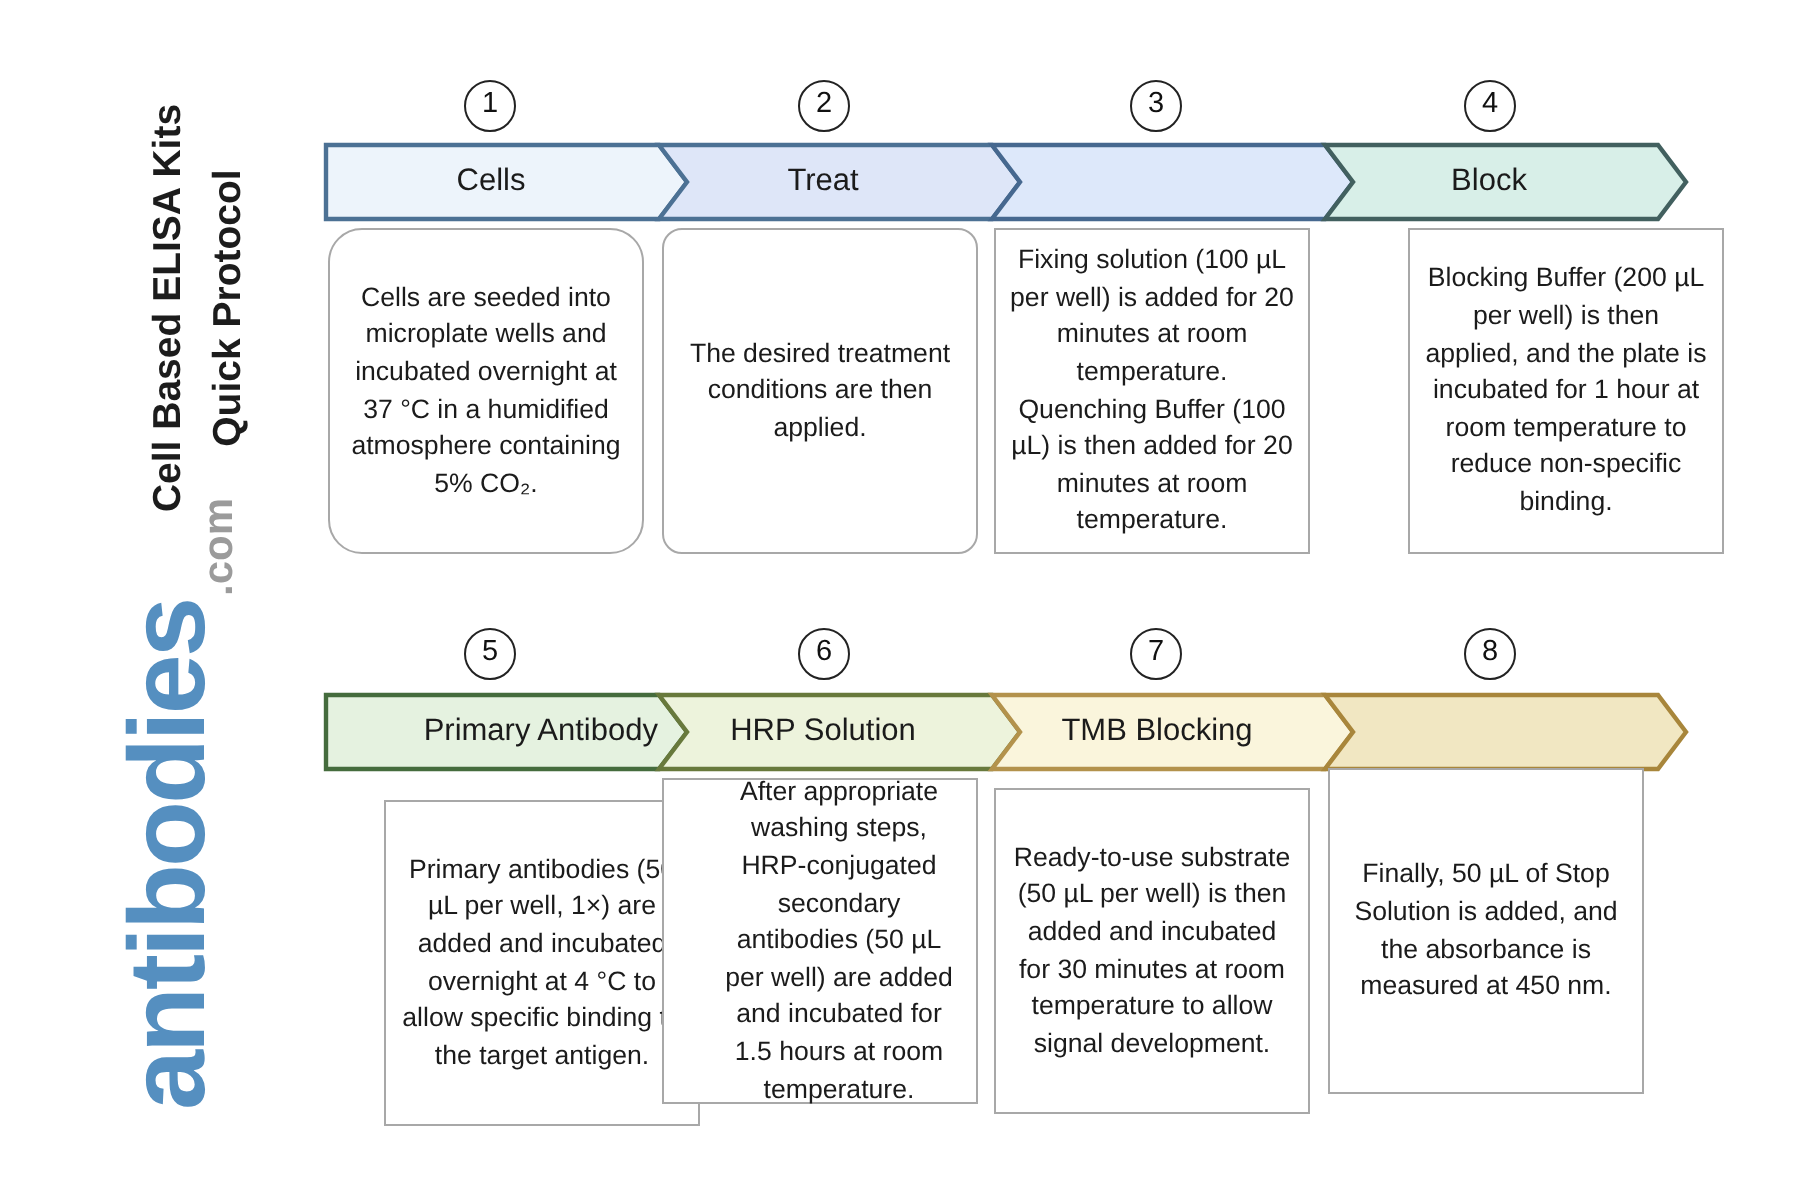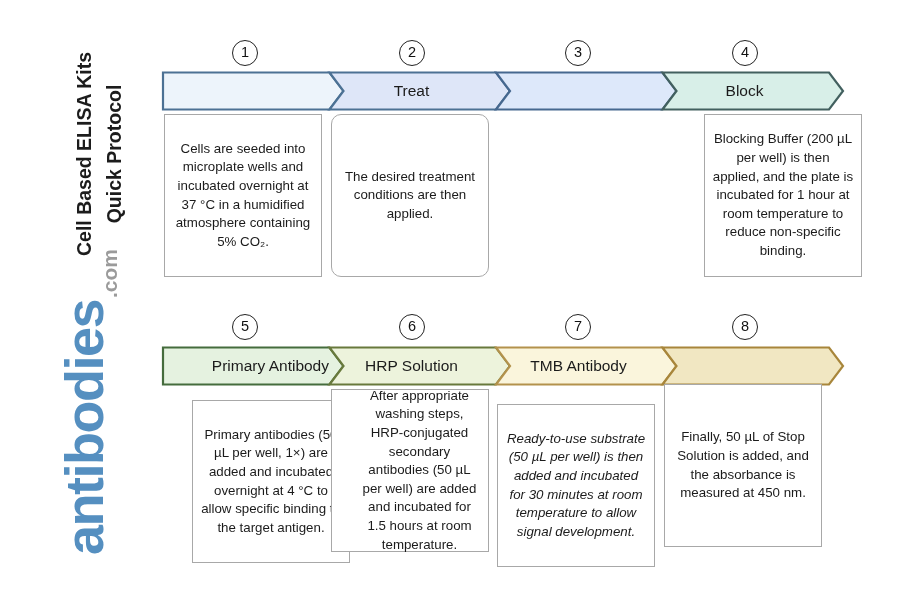--- a/index.html
+++ b/index.html
@@ -71,40 +71,42 @@
   <div class="step-circle" style="left:399px; top:40px;">2</div>
   <div class="step-circle" style="left:565px; top:40px;">3</div>
   <div class="step-circle" style="left:732px; top:40px;">4</div>
 
   <svg class="arrow-row" style="top:71px;" viewBox="0 0 684 40">
       <polygon points="1,1.5 167.5,1.5 181.5,20 167.5,38.5 1,38.5" fill="#EDF4FB" stroke="#4C7194" stroke-width="2.2"></polygon>
       <polygon points="167.5,1.5 334,1.5 348,20 334,38.5 167.5,38.5 181.5,20" fill="#DEE6F8" stroke="#4C7194" stroke-width="2.2"></polygon>
       <polygon points="334,1.5 500.5,1.5 514.5,20 500.5,38.5 334,38.5 348,20" fill="#DDE8FA" stroke="#46688F" stroke-width="2.2"></polygon>
       <polygon points="500.5,1.5 667,1.5 681,20 667,38.5 500.5,38.5 514.5,20" fill="#D8EFE8" stroke="#42605F" stroke-width="2.2"></polygon>
     </svg>
+  <div class="step-label" style="left:162px; top:71px;">Cells</div>
   <div class="step-label" style="left:328px; top:71px;">Treat</div>
   <div class="step-label" style="left:661px; top:71px;">Block</div>
 
-  <div class="step-box" style="left:164px; top:114px;">Cells are seeded into microplate wells and incubated overnight at 37 °C in a humidified atmosphere containing 5% CO₂.</div>
+  <div class="step-box" style="left:164px; top:114px;border-radius:17px;">Cells are seeded into microplate wells and incubated overnight at 37 °C in a humidified atmosphere containing 5% CO₂.</div>
   <div class="step-box" style="left:331px; top:114px;border-radius:10px;">The desired treatment conditions are then applied.</div>
+  <div class="step-box" style="left:497px; top:114px;">Fixing solution (100 µL per well) is added for 20 minutes at room temperature. Quenching Buffer (100 µL) is then added for 20 minutes at room temperature.</div>
   <div class="step-box" style="left:704px; top:114px;text-align:center;">Blocking Buffer (200 µL per well) is then applied, and the plate is incubated for 1 hour at room temperature to reduce non-specific binding.</div>
 
   <div class="step-circle" style="left:232px; top:314px;">5</div>
   <div class="step-circle" style="left:399px; top:314px;">6</div>
   <div class="step-circle" style="left:565px; top:314px;">7</div>
   <div class="step-circle" style="left:732px; top:314px;">8</div>
 
   <svg class="arrow-row" style="top:346px;" viewBox="0 0 684 40">
       <polygon points="1,1.5 167.5,1.5 181.5,20 167.5,38.5 1,38.5" fill="#E5F2E0" stroke="#456C3D" stroke-width="2.2"></polygon>
       <polygon points="167.5,1.5 334,1.5 348,20 334,38.5 167.5,38.5 181.5,20" fill="#EDF3DC" stroke="#68793C" stroke-width="2.2"></polygon>
       <polygon points="334,1.5 500.5,1.5 514.5,20 500.5,38.5 334,38.5 348,20" fill="#FAF5DC" stroke="#B3924C" stroke-width="2.2"></polygon>
       <polygon points="500.5,1.5 667,1.5 681,20 667,38.5 500.5,38.5 514.5,20" fill="#F1E7C2" stroke="#A8863B" stroke-width="2.2"></polygon>
     </svg>
   <div class="step-label" style="left:162px; top:346px;text-align:right;">Primary Antibody</div>
   <div class="step-label" style="left:328px; top:346px;">HRP Solution</div>
-  <div class="step-label" style="left:495px; top:346px;">TMB Antibody</div>
+  <div class="step-label" style="left:495px; top:346px;">TMB Blocking</div>
 
   <div class="step-box" style="left:164px; top:400px;margin-left:28px;">Primary antibodies (50 µL per well, 1×) are added and incubated overnight at 4 °C to allow specific binding to the target antigen.</div>
   <div class="step-box" style="left:331px; top:389px;padding-left:26px;">After appropriate washing steps, HRP-conjugated secondary antibodies (50 µL per well) are added and incubated for 1.5 hours at room temperature.</div>
-  <div class="step-box" style="left:497px; top:404px;font-style:italic;">Ready-to-use substrate (50 µL per well) is then added and incubated for 30 minutes at room temperature to allow signal development.</div>
+  <div class="step-box" style="left:497px; top:394px;">Ready-to-use substrate (50 µL per well) is then added and incubated for 30 minutes at room temperature to allow signal development.</div>
   <div class="step-box" style="left:664px; top:384px;">Finally, 50 µL of Stop Solution is added, and the absorbance is measured at 450 nm.</div>
 
 </div>
 
 </body></html>

